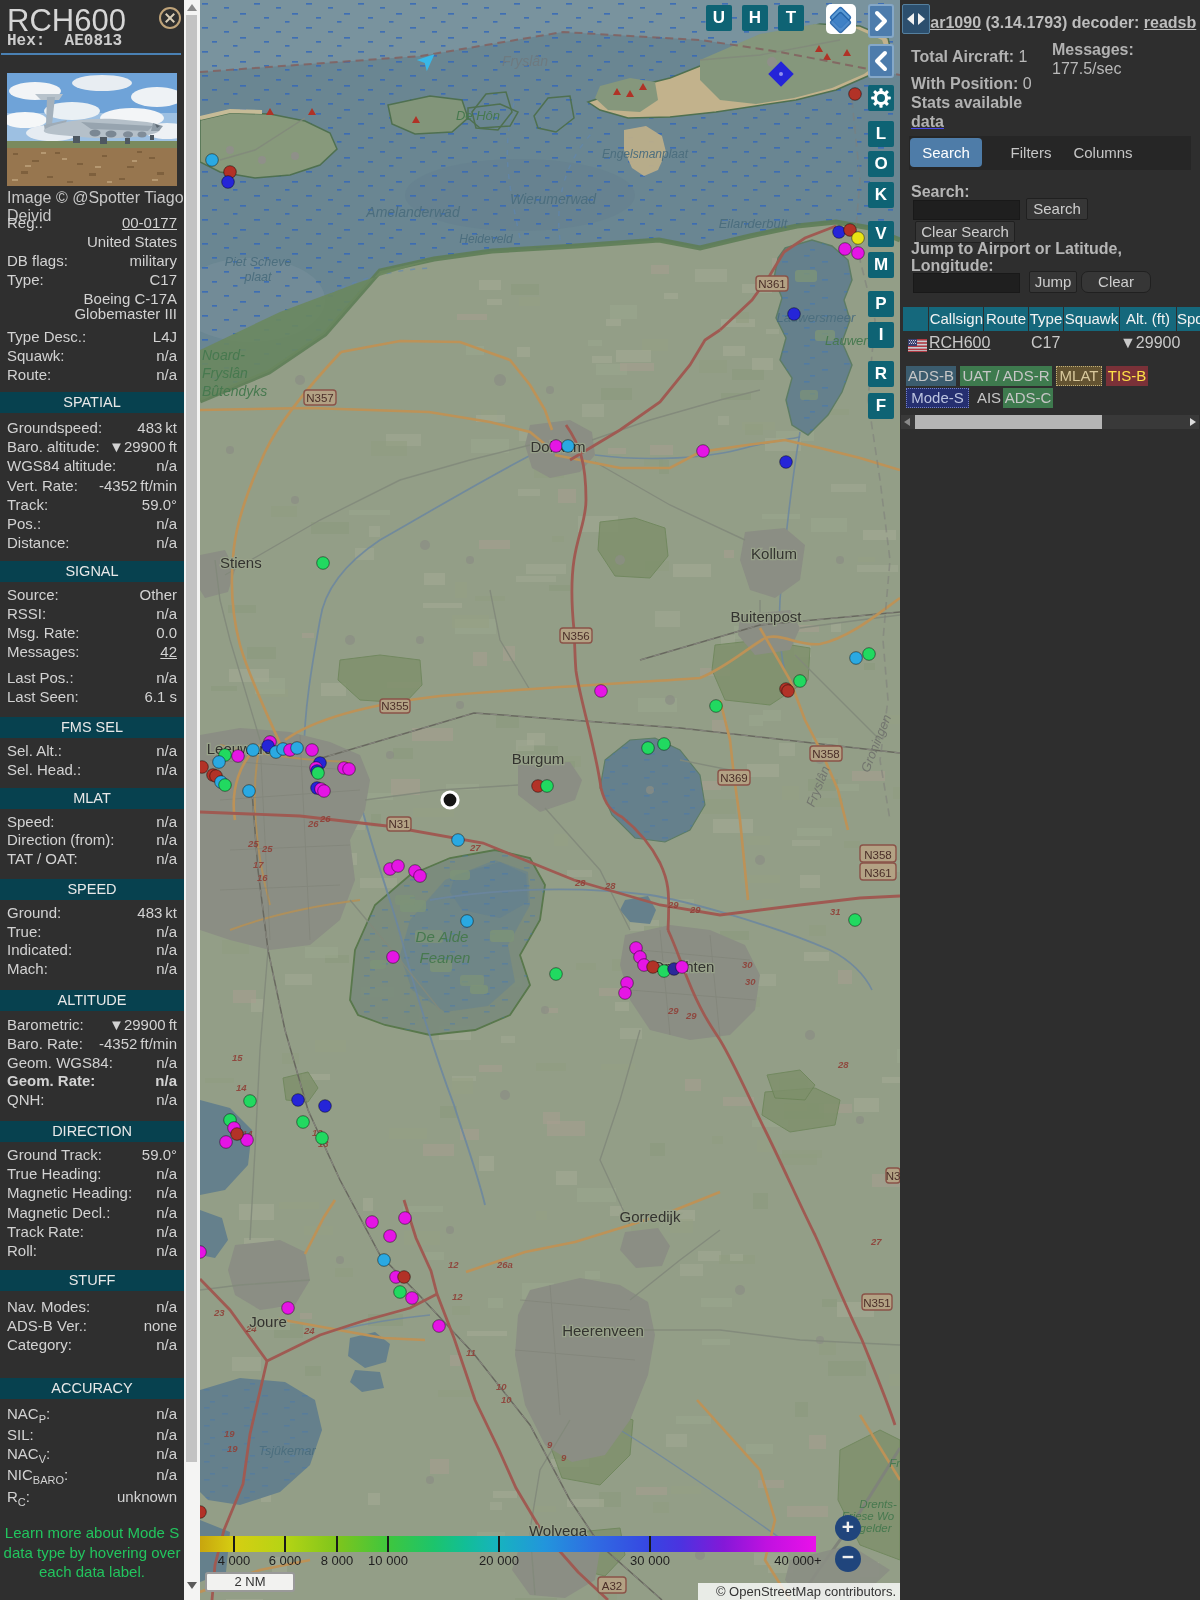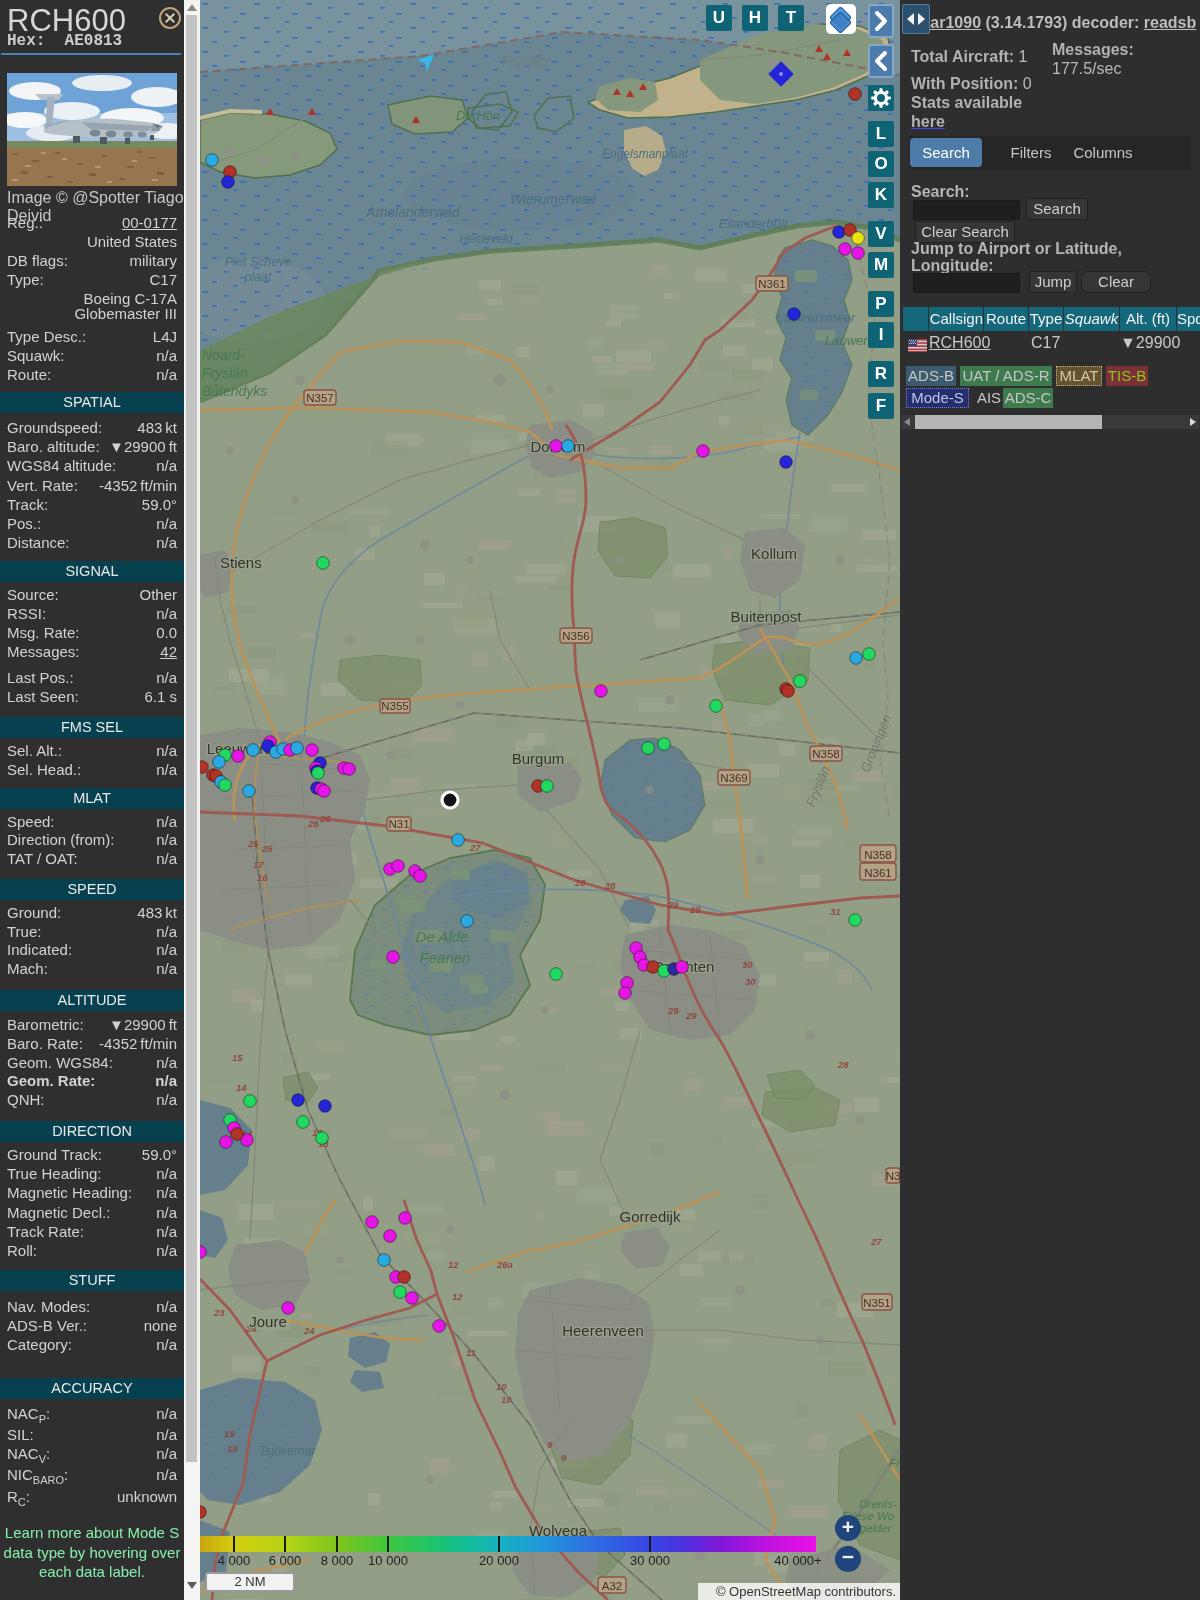--- a/index.html
+++ b/index.html
@@ -13,21 +13,21 @@
   #sbclose:after { content:""; position:absolute; left:3px; top:8px; width:12px; height:2px; background:#d9cdb6; transform:rotate(-45deg); }
   #sbhex { position:absolute; left:7px; top:32px; font-family:"Liberation Mono", monospace; font-weight:bold; font-size:16px; color:#cdcdcd; }
   #sbline { position:absolute; left:1px; top:53px; width:180px; height:2px; background:#4a81b4; }
   #sbphoto { position:absolute; left:7px; top:73px; width:170px; height:113px; }
   #sbcap { position:absolute; left:7px; top:189px; font-size:16px; color:#c7c7c7; }
   .srow { position:absolute; left:7px; width:170px; font-size:15px; color:#d2d2d2; }
   .srow .v { float:right; text-align:right; }
   .shead { position:absolute; left:0; width:184px; height:21px; background:#07414f; color:#e8e8e8; font-size:14.5px; text-align:center; line-height:21px; }
   .u { text-decoration:underline; }
   sub { font-size:11px; }
-  #sblearn { position:absolute; left:0px; top:1523px; width:184px; text-align:center; font-size:15px; color:#86efac; line-height:19.5px; }
+  #sblearn { position:absolute; left:0px; top:1523px; width:184px; text-align:center; font-size:15px; color:#22c55e; line-height:19.5px; }
   
   #sbscroll { position:absolute; left:184px; top:0; width:16px; height:1600px; background:#f4f4f3; }
   #sbthumb { position:absolute; left:2px; top:15px; width:11px; height:1447px; background:#c3c3c3; }
   .arr { position:absolute; left:3px; width:0; height:0; }
   
   #map { position:absolute; left:200px; top:0; width:700px; height:1600px; background:#919c85; overflow:hidden; }
   
   .mbtn { position:absolute; width:26px; height:26px; background:#0e6374; color:#fff; font-weight:bold; font-size:17px; text-align:center; line-height:26px; border-radius:2px; }
   .mblue { position:absolute; width:26px; height:34px; background:#4d7cac; border:2px solid #85a8c8; border-radius:3px; color:#fff; }
   
@@ -973,40 +973,40 @@
     <div id="pthdr"><svg width="26" height="28">
           <path d="M11,8 L4,14 L11,20 Z" fill="#f2f2f2"></path>
           <path d="M15,8 L22,14 L15,20 Z" fill="#f2f2f2"></path>
         </svg></div>
     <div id="ptitle"><span class="u">tar1090</span> (3.14.1793) decoder: <span class="u">readsb</span></div>
     <div class="pstat" style="left:11px;top:48px;"><b>Total Aircraft:</b> 1</div>
     <div class="pstat" style="left:152px;top:41px;"><b>Messages:</b></div>
     <div class="pstat" style="left:152px;top:60px;">177.5/sec</div>
     <div class="pstat" style="left:11px;top:75px;"><b>With Position:</b> 0</div>
     <div class="pstat" style="left:11px;top:94px;"><b>Stats available</b></div>
-    <div class="pstat" style="left:11px;top:113px;"><a style="color:#4747ef;" class="u"><b>here</b></a></div>
+    <div class="pstat" style="left:11px;top:113px;"><a style="color:#4747ef;" class="u"><b>data</b></a></div>
     <div id="ptabs">
       <div class="ptab" id="ptabsearch">Search</div>
       <div class="ptab" style="left:92px;width:60px;">Filters</div>
       <div class="ptab" style="left:153px;width:82px;">Columns</div>
     </div>
     <div class="plab" style="left:11px;top:183px;">Search:</div>
     <div class="pinput" style="left:13px;top:200px;"></div>
     <div class="pbtn" style="left:126px;top:198px;width:62px;line-height:20px;">Search</div>
     <div class="pbtn" style="left:15px;top:221px;width:100px;line-height:19px;">Clear Search</div>
     <div class="plab" style="left:11px;top:240px;">Jump to Airport or Latitude,</div>
     <div class="plab" style="left:11px;top:257px;">Longitude:</div>
     <div class="pinput" style="left:13px;top:273px;"></div>
     <div class="pbtn" style="left:129px;top:271px;width:48px;line-height:20px;">Jump</div>
     <div class="pbtn" style="left:181px;top:271px;width:70px;line-height:20px;border-radius:7px;">Clear</div>
     <div class="th" style="left:3px;width:25px;"></div>
     <div class="th" style="left:29px;width:54px;text-align:right;">Callsign</div>
     <div class="th" style="left:84px;width:44px;">Route</div>
     <div class="th" style="left:129px;width:34px;">Type</div>
-    <div class="th" style="left:164px;width:55px;font-style:italic;">Squawk</div>
+    <div class="th" style="left:164px;width:55px;">Squawk</div>
     <div class="th" style="left:220px;width:56px;">Alt. (ft)</div>
     <div class="th" style="left:277px;width:26px;">Spd</div>
     <div class="td" style="left:8px;top:336px;"><svg width="19" height="13" viewBox="0 0 19 13">
           <rect width="19" height="13" fill="#c8cdd2"></rect>
           <g fill="#b03a43">
             <rect y="0" width="19" height="1.6"></rect>
             <rect y="3.2" width="19" height="1.6"></rect>
             <rect y="6.4" width="19" height="1.6"></rect>
             <rect y="9.6" width="19" height="1.6"></rect>
             <rect y="12" width="19" height="1"></rect>
@@ -1025,21 +1025,21 @@
             <circle cx="5.5" cy="4.5" r="0.5"></circle>
             <circle cx="7.5" cy="4.5" r="0.5"></circle>
           </g>
         </svg></div>
     <div class="td u" style="left:29px;top:332px;">RCH600</div>
     <div class="td" style="left:131px;top:332px;">C17</div>
     <div class="td" style="left:220px;top:332px;width:53px;text-align:right;">▼29900</div>
     <div class="badge" style="left:6px;top:366px;width:50px;background:#3b5c6e;">ADS-B</div>
     <div class="badge" style="left:60px;top:366px;width:92px;background:#3e7a4e;">UAT / ADS-R</div>
     <div class="badge" style="left:156px;top:366px;width:46px;background:#635331;border:1px dotted #c2b078;color:#d8c89c;line-height:18px;">MLAT</div>
-    <div class="badge" style="left:206px;top:366px;width:42px;background:#7a3138;color:#84cc16;">TIS-B</div>
+    <div class="badge" style="left:206px;top:366px;width:42px;background:#7a3138;color:#fde047;">TIS-B</div>
     <div class="badge" style="left:6px;top:388px;width:63px;background:#252f70;border:1px dotted #7580c8;color:#bcc4e0;line-height:18px;">Mode-S</div>
     <div class="badge" style="left:72px;top:388px;width:34px;">AIS</div>
     <div class="badge" style="left:103px;top:388px;width:50px;background:#3e7a4e;">ADS-C</div>
     <div id="phs">
       <div id="phsthumb"></div>
       <div class="arr" style="left:3px;top:3px;border-top:4px solid transparent;border-bottom:4px solid transparent;border-right:6px solid #8a8a8a;"></div>
       <div class="arr" style="left:289px;top:3px;border-top:4px solid transparent;border-bottom:4px solid transparent;border-left:6px solid #dcdcdc;"></div>
     </div>
   </div>
 </div>

